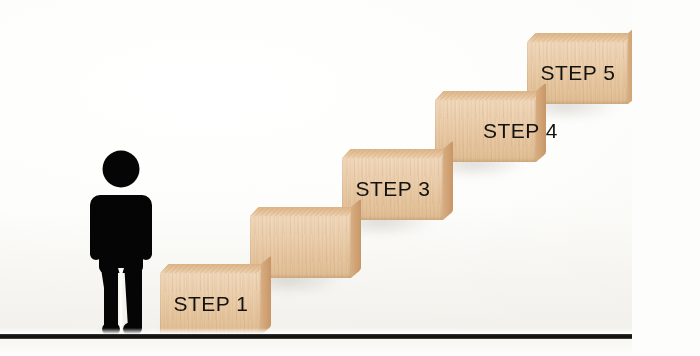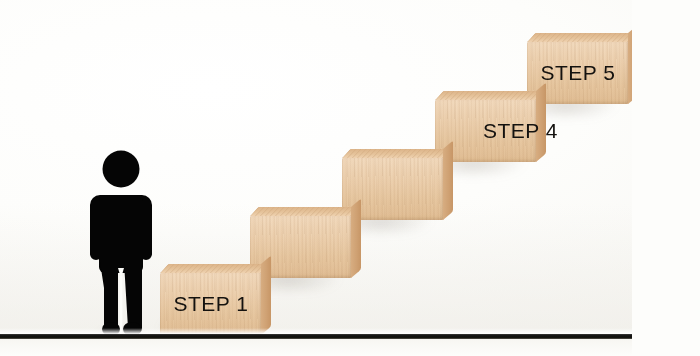--- a/index.html
+++ b/index.html
@@ -140,20 +140,21 @@
     <div class="top"></div>
     <div class="side"></div>
     <div class="lbl" style="font-size:21px;margin-left:48px;">STEP 4</div>
   </div>
 
   <div class="bshadow" style="left:344px;top:212px;width:120px;height:22px;"></div>
   <div class="block" style="left:342px;top:157px;width:102px;height:63px;">
     <div class="face"></div>
     <div class="top"></div>
     <div class="side"></div>
+    <div class="lbl" style="font-size:21px;">STEP 3</div>
   </div>
 
   <div class="bshadow" style="left:252px;top:270px;width:120px;height:22px;"></div>
   <div class="block" style="left:250px;top:215px;width:102px;height:63px;">
     <div class="face"></div>
     <div class="top"></div>
     <div class="side"></div>
   </div>
 
   <div class="bshadow" style="left:162px;top:322px;width:122px;height:18px;"></div>

